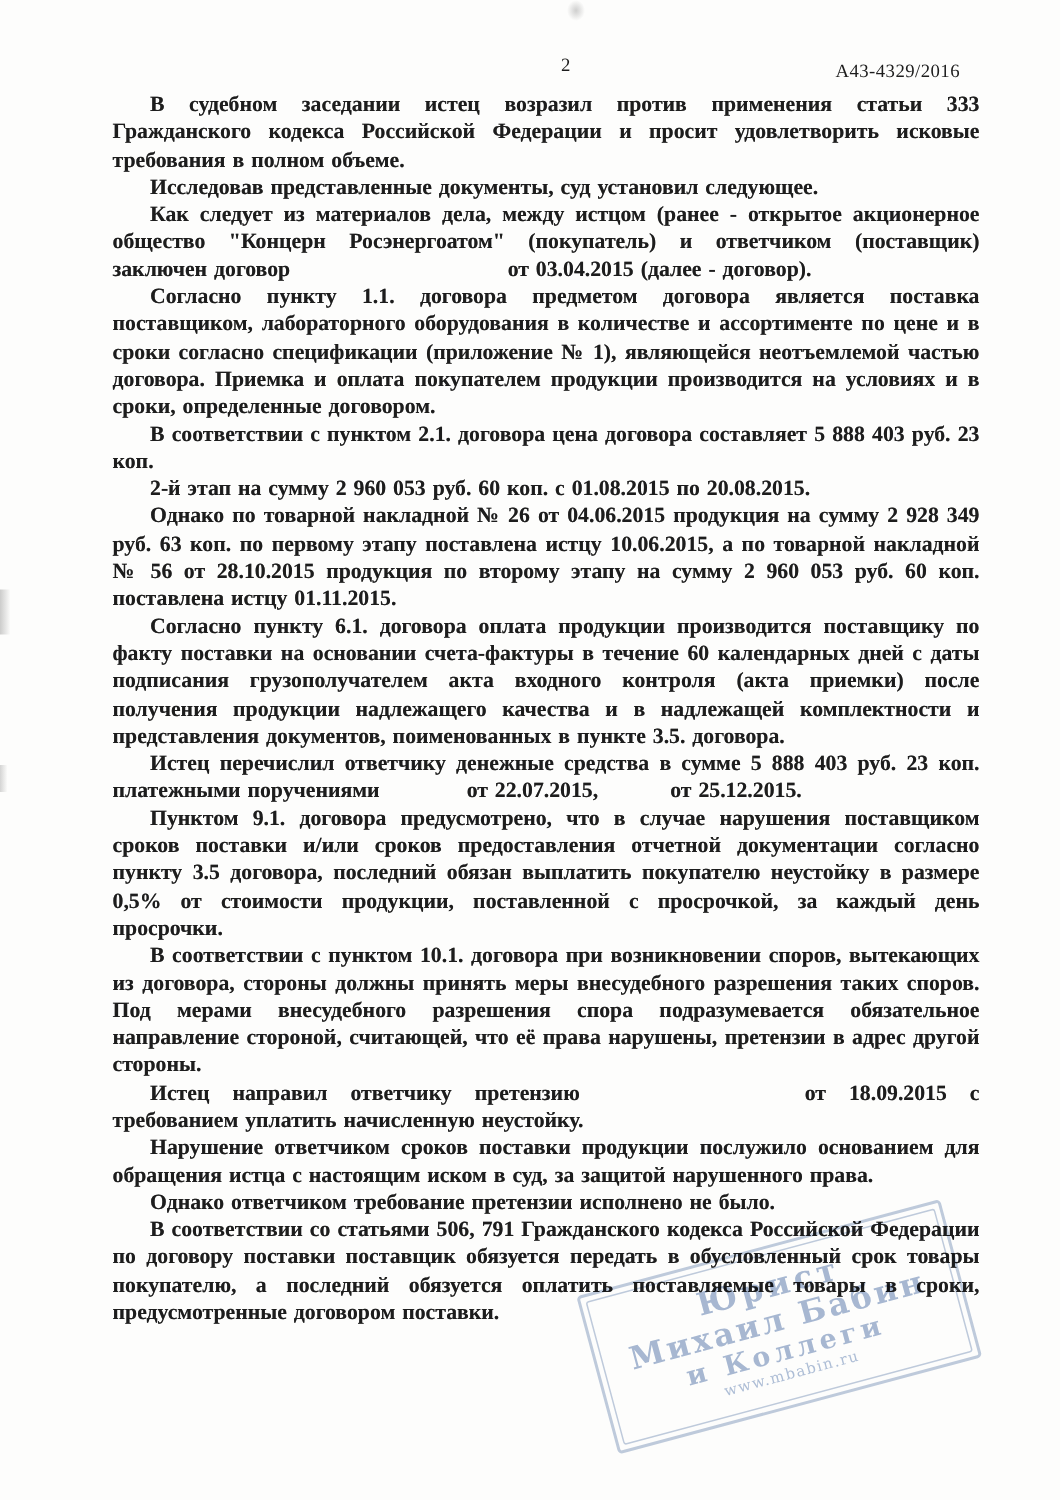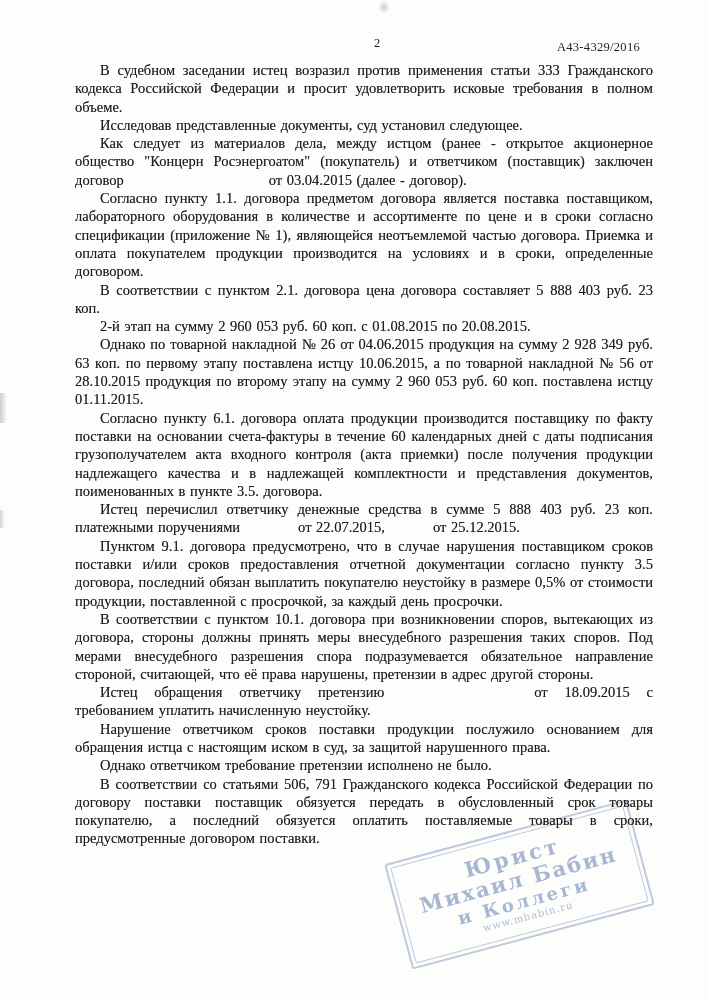--- a/index.html
+++ b/index.html
@@ -11,21 +11,21 @@
   }
   .header{position:absolute;top:36px;left:75px;width:578px;height:16px;font-size:12.5px;}
   .page-num{position:absolute;left:299px;top:0;}
   .case-num{position:absolute;right:13px;top:4px;letter-spacing:.3px;}
   .content{
     position:absolute;top:61px;left:75px;width:578px;
     font-size:14.5px;line-height:18.3px;word-spacing:1px;
     text-align:justify;hyphens:none;
     text-shadow:0 0 .3px rgba(25,25,25,.55);
   }
-  .content p{margin:0;padding:0;text-indent:25px;}
+  .content p{margin:0;padding:0;text-indent:25px;font-weight:bold;}
   .gap{display:inline-block;height:1px;}
   .g145{width:145px;} .g58{width:58px;} .g48{width:48px;} .g150{width:150px;}
 
   
   .stamp{
     position:absolute;left:394px;top:830px;width:247px;height:105px;
     transform:rotate(-15deg);
     border:2px solid rgba(128,152,188,.55);
     border-radius:3px;
     mix-blend-mode:multiply;opacity:.9;
@@ -74,21 +74,21 @@
     <p>В соответствии с пунктом 2.1. договора цена договора составляет 5 888 403 руб. 23 коп.</p>
     <p>2-й этап на сумму 2 960 053 руб. 60 коп. с 01.08.2015 по 20.08.2015.</p>
     <p>Однако по товарной накладной № 26 от 04.06.2015 продукция на сумму 2 928 349 руб. 63 коп.  по первому этапу поставлена истцу 10.06.2015, а по товарной накладной № 56 от 28.10.2015 продукция по второму этапу на сумму 2 960 053 руб. 60 коп. поставлена истцу 01.11.2015.</p>
     <p>Согласно пункту 6.1. договора оплата продукции производится поставщику по факту поставки на основании счета-фактуры в течение 60 календарных дней с даты подписания грузополучателем акта входного контроля (акта приемки) после получения продукции надлежащего качества и в надлежащей комплектности и представления документов, поименованных в пункте 3.5. договора.</p>
     <p>
       <span>Истец перечислил ответчику денежные средства в сумме 5 888 403 руб. 23 коп. платежными поручениями</span><span class="gap g58"></span><span>от 22.07.2015,</span><span class="gap g48"></span><span>от 25.12.2015.</span>
     </p>
     <p>Пунктом 9.1. договора предусмотрено, что в случае нарушения поставщиком сроков поставки и/или сроков предоставления отчетной документации согласно пункту 3.5 договора, последний обязан выплатить покупателю неустойку в размере 0,5% от стоимости продукции, поставленной с просрочкой, за каждый день просрочки.</p>
     <p>В соответствии с пунктом 10.1. договора при возникновении споров, вытекающих из договора, стороны должны принять меры внесудебного разрешения таких споров. Под мерами внесудебного разрешения спора подразумевается обязательное направление стороной, считающей, что её права нарушены, претензии в адрес другой стороны.</p>
     <p>
-      <span>Истец обращения ответчику претензию</span><span class="gap g150"></span><span>от 18.09.2015 с требованием уплатить начисленную неустойку.</span>
+      <span>Истец направил ответчику претензию</span><span class="gap g150"></span><span>от 18.09.2015 с требованием уплатить начисленную неустойку.</span>
     </p>
     <p>Нарушение ответчиком сроков поставки продукции послужило основанием для обращения истца с настоящим иском в суд, за защитой нарушенного права.</p>
     <p>Однако ответчиком требование претензии исполнено не было.</p>
     <p>В соответствии со статьями 506, 791 Гражданского кодекса Российской Федерации по договору поставки поставщик обязуется передать в обусловленный срок товары покупателю, а последний обязуется оплатить поставляемые товары в сроки, предусмотренные договором поставки.</p>
   </div>
 
   <div class="stamp">
     <div class="stamp-inner">
       <div class="stamp-line1">Юрист</div>
       <div class="stamp-line2">Михаил Бабин</div>

